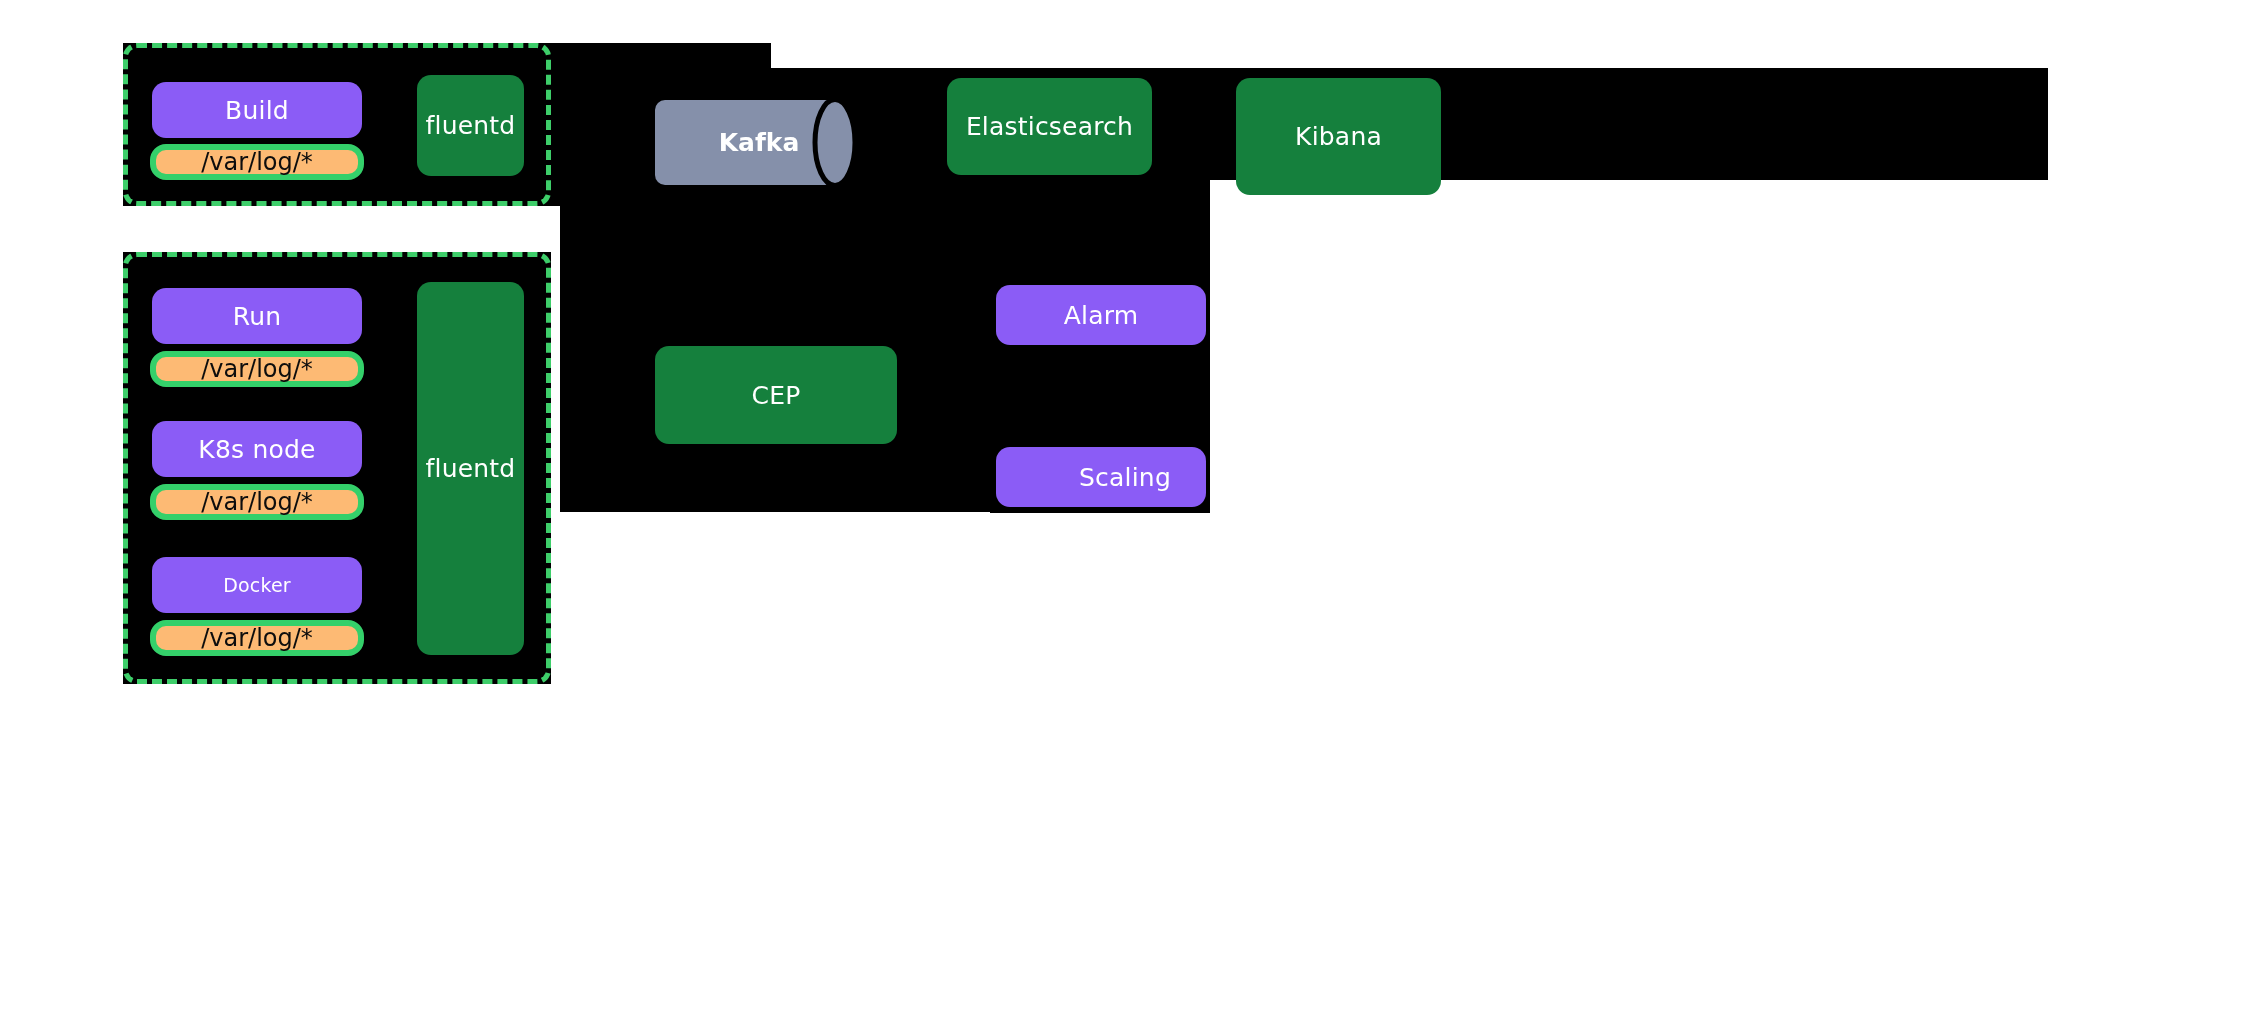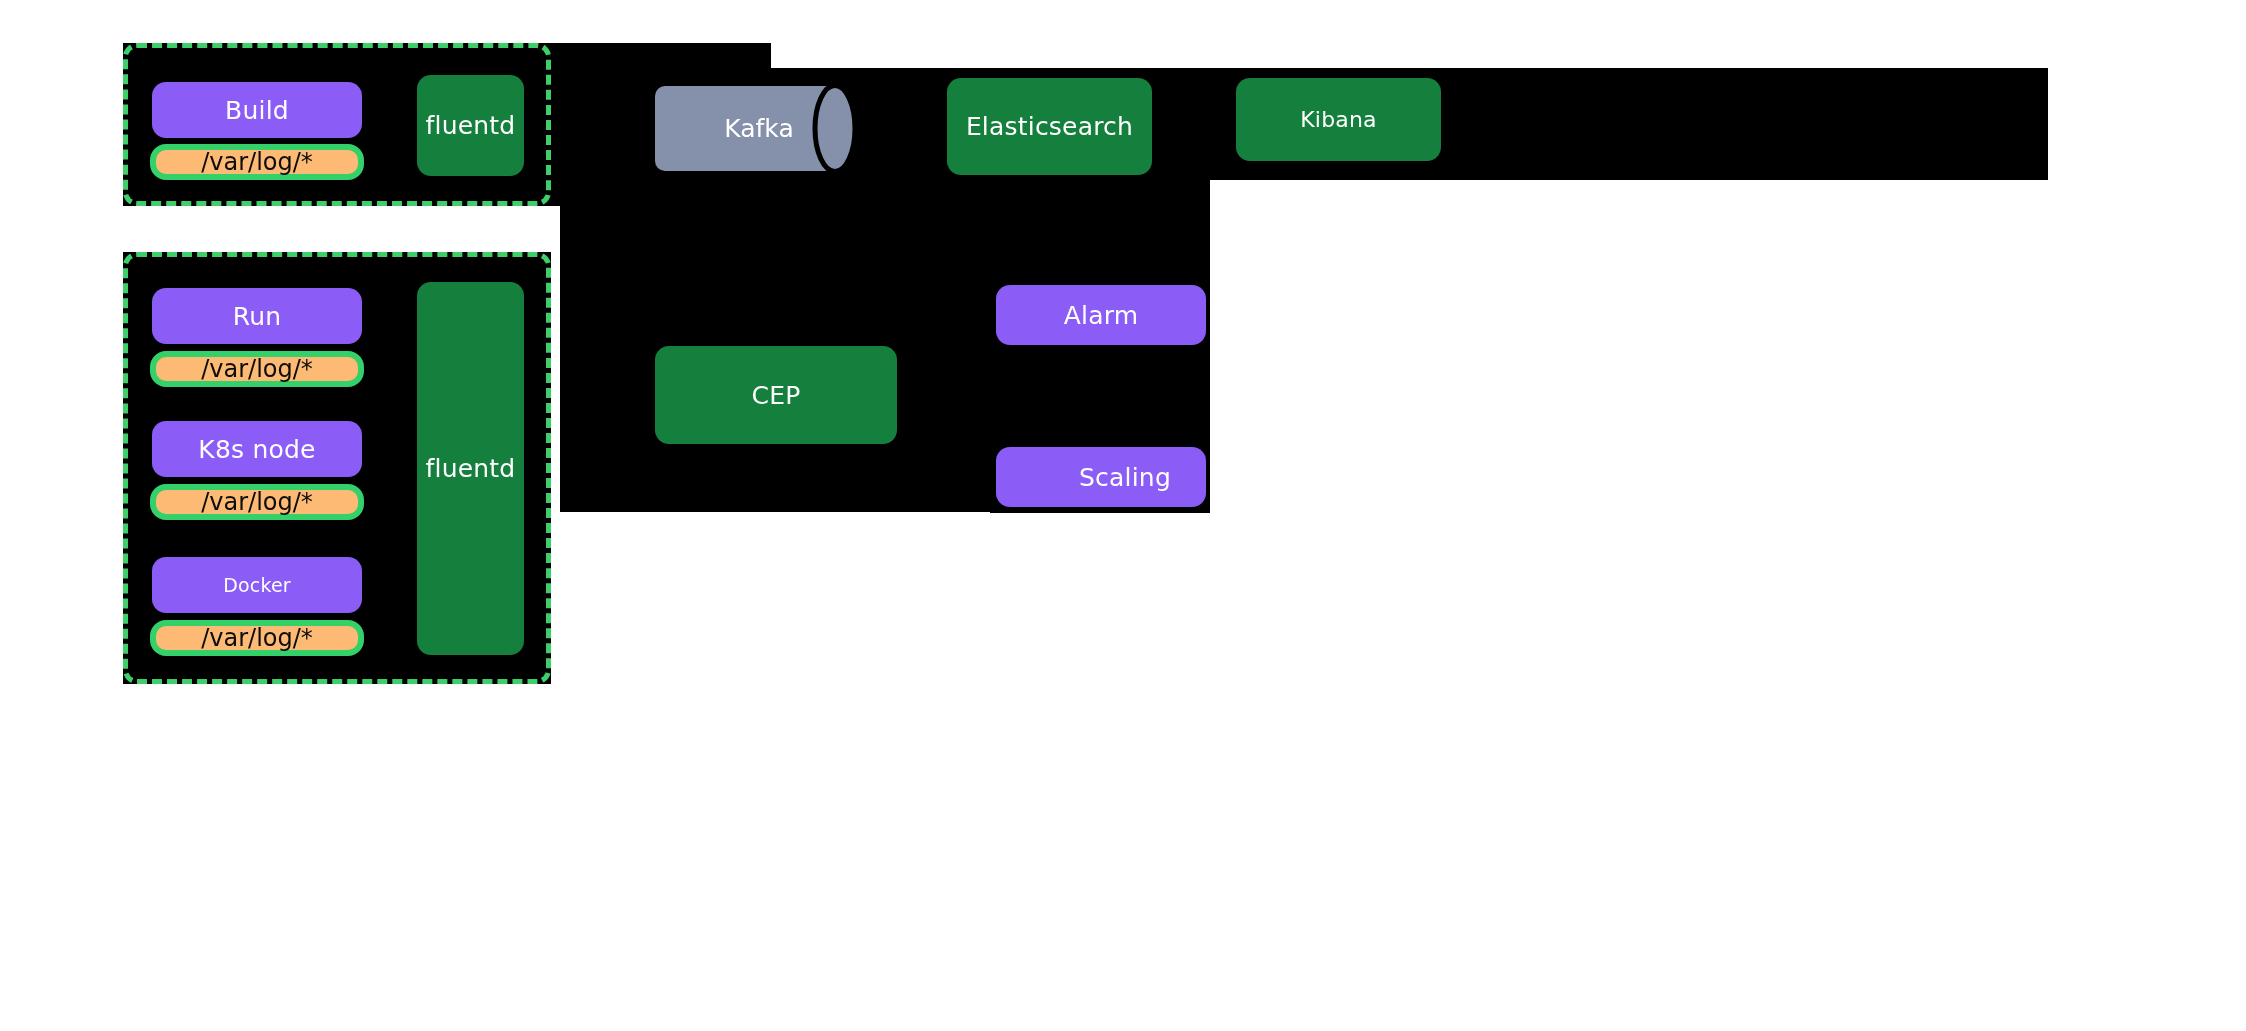--- a/index.html
+++ b/index.html
@@ -86,31 +86,31 @@
   <div class="pill" style="left:150px; top:351px; width:214px; height:36px; font-size:24px;">/var/log/*</div>
 
   <div class="node node-light" style="left:152px; top:421px; width:210px; height:56px; font-size:25px;">K8s node</div>
   <div class="pill" style="left:150px; top:484px; width:214px; height:36px; font-size:24px;">/var/log/*</div>
 
   <div class="node node-light" style="left:152px; top:557px; width:210px; height:56px; font-size:19px;">Docker</div>
   <div class="pill" style="left:150px; top:620px; width:214px; height:36px; font-size:24px;">/var/log/*</div>
 
   <div class="node node-dark" style="left:417px; top:282px; width:107px; height:373px; font-size:25px;">fluentd</div>
 
-  <div class="cylinder" style="left:655px; top:78px; width:208px; height:101px;">
+  <div class="cylinder" style="left:655px; top:92px; width:208px; height:101px;font-weight:bold;">
     <svg viewBox="0 0 208 101" preserveAspectRatio="none" aria-hidden="true">
       <path d="M10,8 L180,8 L180,93 L10,93 A10,10 0 0 1 0,83 L0,18 A10,10 0 0 1 10,8 Z" fill="#8590aa"></path>
       <ellipse cx="180" cy="50.5" rx="20" ry="43" fill="#8590aa" stroke="#000000" stroke-width="5"></ellipse>
     </svg>
     <div class="cyl-label" style="font-size:25px;padding-right:28px;">Kafka</div>
   </div>
 
   <div class="node node-dark" style="left:947px; top:78px; width:205px; height:97px; font-size:25px;">Elasticsearch</div>
 
-  <div class="node node-dark" style="left:1236px; top:78px; width:205px; height:83px; font-size:22px;text-align:right;">Kibana</div>
+  <div class="node node-dark" style="left:1236px; top:78px; width:205px; height:117px; font-size:25px;text-align:right;">Kibana</div>
 
   <div class="node node-dark" style="left:655px; top:346px; width:242px; height:98px; font-size:25px;">CEP</div>
 
   <div class="node node-light" style="left:996px; top:285px; width:210px; height:60px; font-size:25px;">Alarm</div>
 
   <div class="node node-light" style="left:996px; top:447px; width:210px; height:60px; font-size:25px;padding-left:48px;">Scaling</div>
 
 </div>
 
 </body></html>

